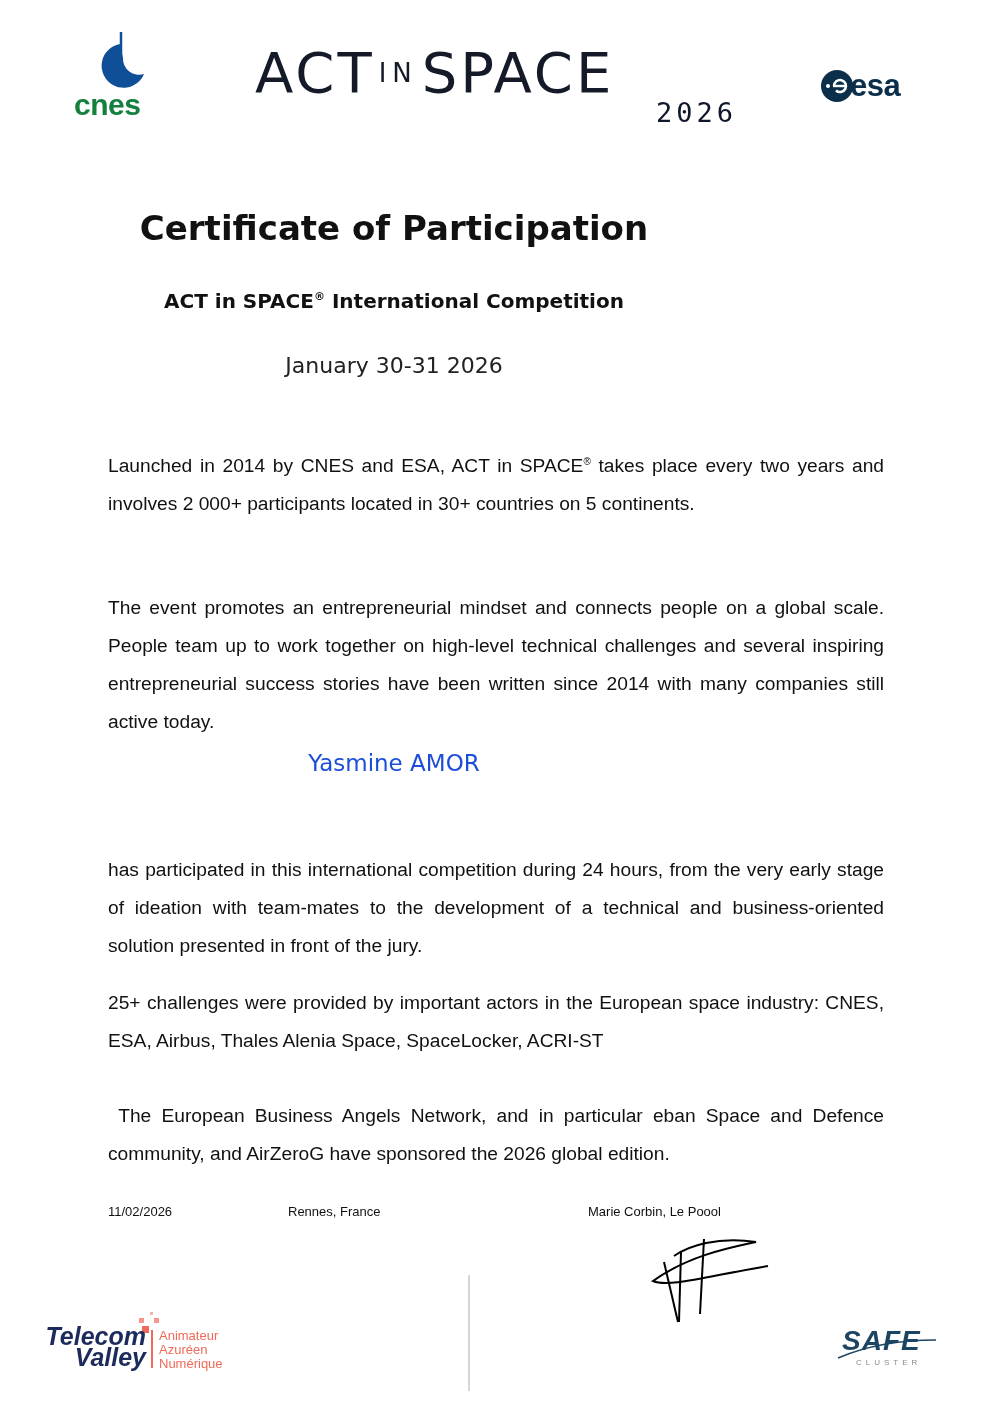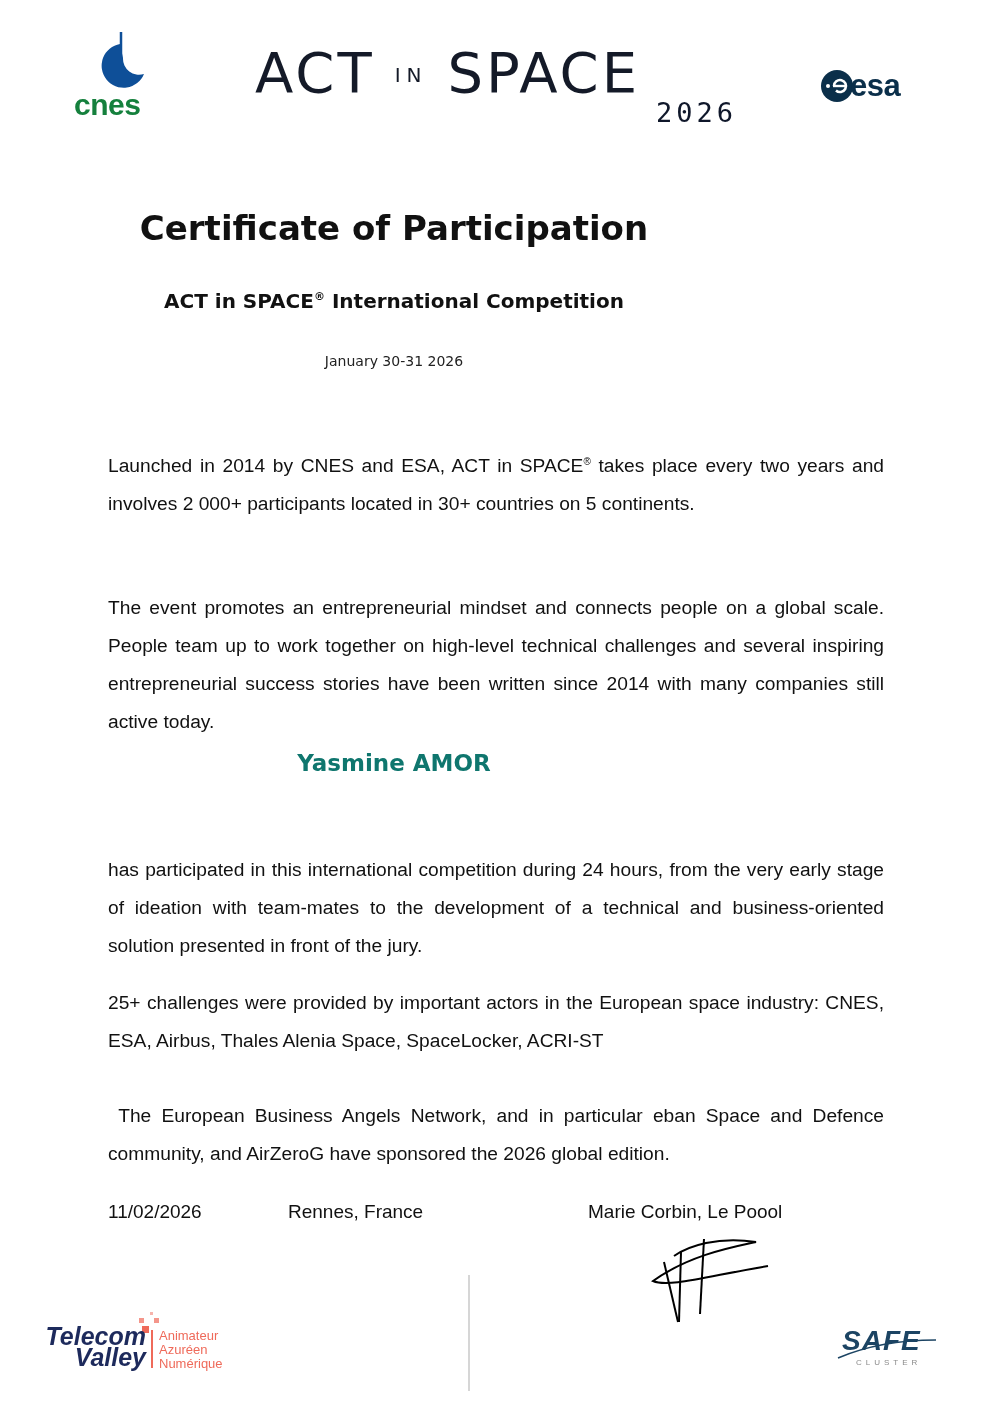--- a/index.html
+++ b/index.html
@@ -5,44 +5,44 @@
   html, body { margin: 0; padding: 0; background: #ffffff; }
   body { width: 992px; height: 1403px; position: relative; overflow: hidden; color: #111111; }
   .abs { position: absolute; }
 
   
   #cnes-logo { left: 68px; top: 30px; width: 92px; height: 92px; }
   #cnes-logo svg { display:block; }
   #cnes-text { position:absolute; left: 6px; top: 58px; font-family: "Liberation Sans", sans-serif; font-weight: bold; font-size: 30px; color: #15803d; letter-spacing: -0.5px; }
   #ais-logo { left: 255px; top: 45px; width: 490px; height: 85px; }
   #ais-main { position:absolute; left:0; top:0; font-family: "DejaVu Sans", sans-serif; font-size: 56px; font-weight: normal; letter-spacing: 3px; color: #141a28; line-height: 56px; white-space: nowrap; }
-  #ais-main .in { font-size: 20px; letter-spacing: 6px; vertical-align: 10px; margin: 0 20px; }
+  #ais-main .in { font-size: 26px; letter-spacing: 6px; vertical-align: 10px; margin: 0 4px; }
   #ais-year { position:absolute; right:8px; top: 52px; font-family: "DejaVu Sans Mono", monospace; font-size: 27px; letter-spacing: 4px; color: #0f172a; }
   #esa-logo { left: 820px; top: 66px; width: 110px; height: 40px; }
   #esa-text { position:absolute; left: 30px; top: 0px; font-family: "Liberation Sans", sans-serif; font-weight: bold; font-size: 31px; color: #0b2f4a; letter-spacing: -0.5px; line-height: 40px; }
 
   
   .center { position:absolute; left:0; width: 788px; text-align:center; }
   #cert-title { top: 208px; font-family: "DejaVu Sans", sans-serif; font-weight: bold; font-size: 34px; color:#111; }
   #comp-title { top: 289px; font-family: "DejaVu Sans", sans-serif; font-weight: bold; font-size: 20px; color:#111; }
   #comp-title sup { font-size: 11px; }
-  #comp-date { top: 353px; font-family: "DejaVu Sans", sans-serif; font-size: 14px; color:#222; }
+  #comp-date { top: 353px; font-family: "DejaVu Sans", sans-serif; font-size: 22px; color:#222; }
 
   
   .para { position:absolute; left:108px; width: 776px; font-family: "Liberation Sans", sans-serif; font-size: 19.2px; line-height: 38px; color:#111; text-align: justify; }
   .para sup { font-size: 10px; }
   #p1 { top: 443px; }
   #p2 { top: 557px; margin-top: 32px; }
-  #name { top: 750px; font-family: "DejaVu Sans", sans-serif; font-weight: bold; font-size: 23px; color:#0f766e; }
+  #name { top: 750px; font-family: "DejaVu Sans", sans-serif; font-weight: normal; font-size: 23px; color:#1d4ed8; }
   #p3 { top: 826px; margin-top: 25px; }
   #p4 { top: 984px; }
   #p5 { top: 1097px; }
 
   
-  .sigline { position:absolute; top: 1193px; font-family: "Liberation Sans", sans-serif; font-size: 19px; line-height: 38px; color:#111; }
+  .sigline { position:absolute; top: 1193px; font-family: "Liberation Sans", sans-serif; font-size: 13px; line-height: 38px; color:#111; }
   #sig-date { left: 108px; }
   #sig-place { left: 288px; }
   #sig-name { left: 588px; }
   #signature { left: 648px; top: 1236px; width: 130px; height: 90px; }
 
   
   #divider { left: 468px; top: 1275px; width: 2px; height: 116px; background: #d6d6d6; }
   #tv-logo { left: 34px; top: 1310px; width: 220px; height: 70px; }
   #tv-name { position:absolute; left: 0; top: 16px; font-family: "Liberation Sans", sans-serif; font-weight: bold; font-style: italic; font-size: 25px; line-height: 21px; color: #1d2a5c; text-align:right; width: 112px; }
   #tv-bar { position:absolute; left: 117px; top: 20px; width: 2px; height: 38px; background: #ef6a5a; }

